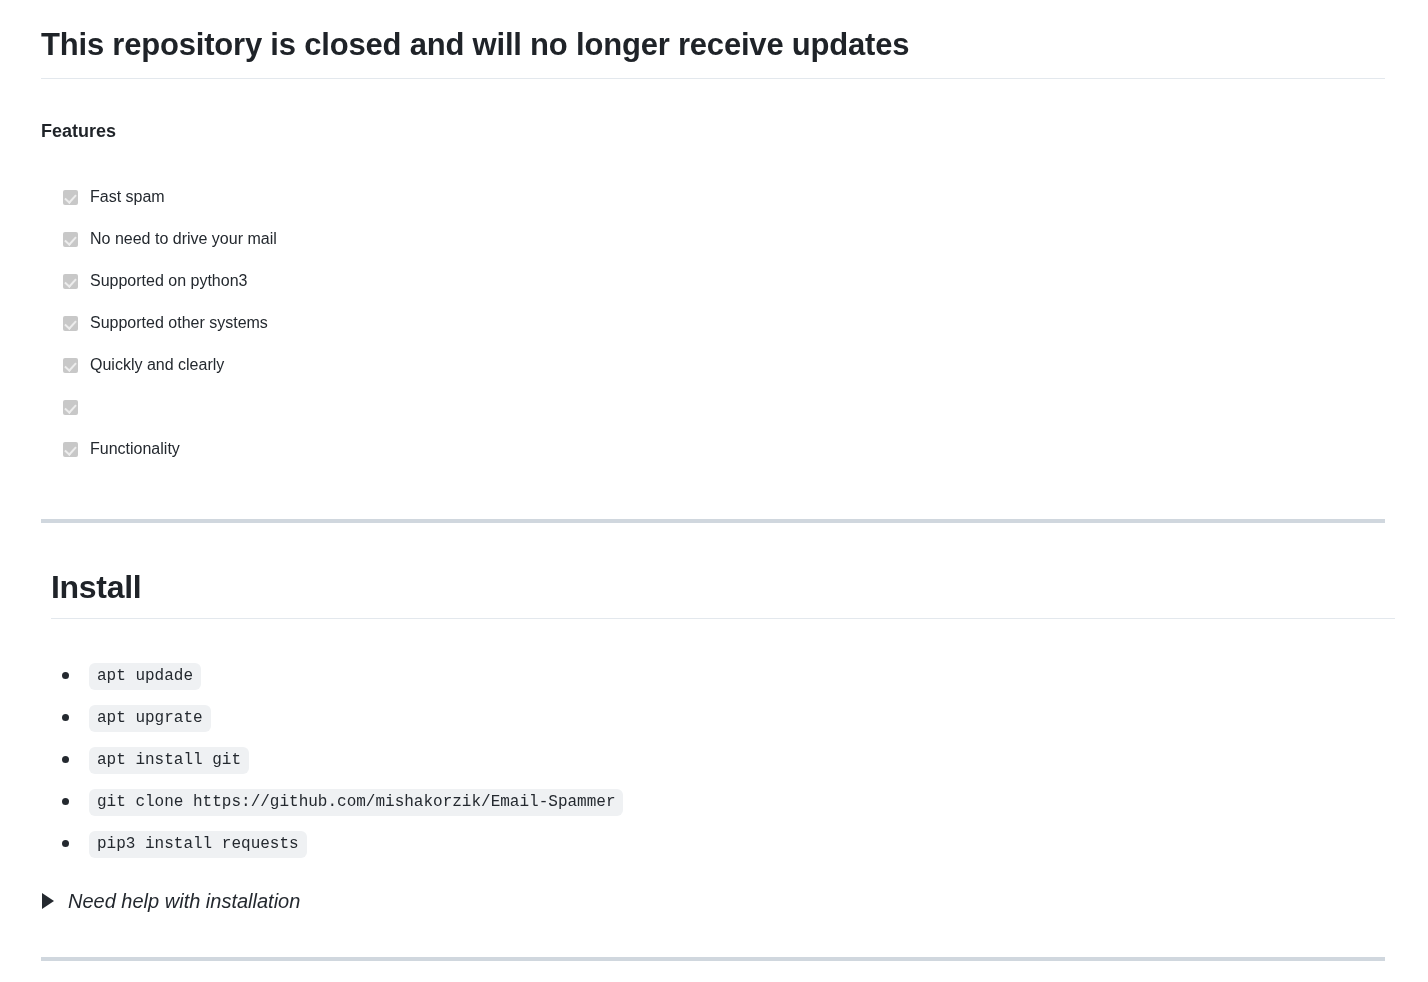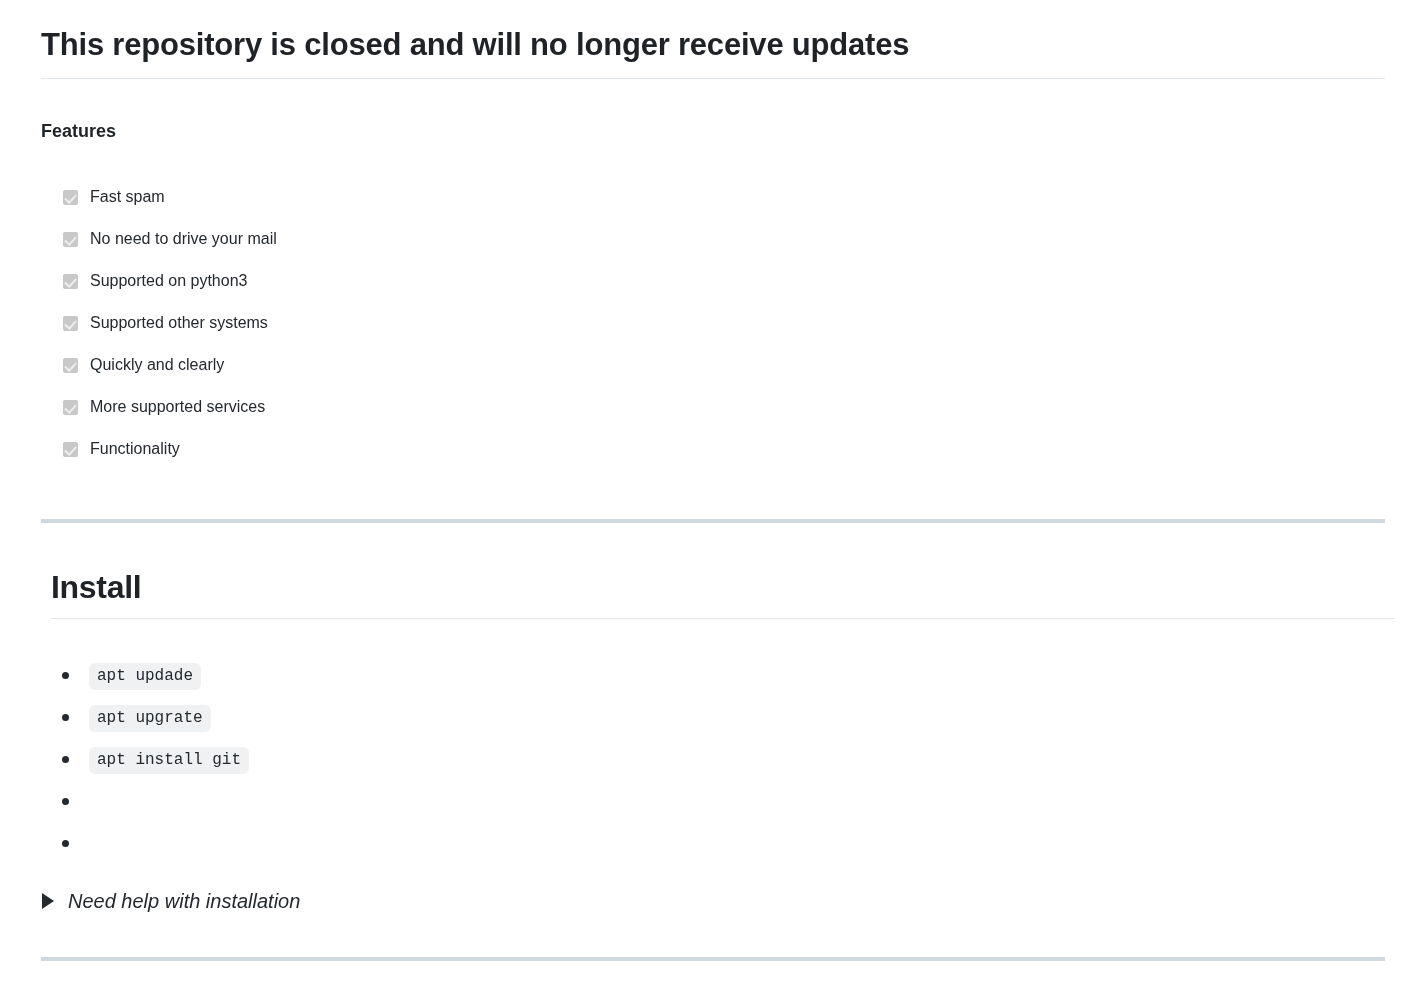--- a/index.html
+++ b/index.html
@@ -214,21 +214,20 @@
       <span class="task-label">Supported other systems</span>
     </li>
 
     <li class="task-item">
       <span class="task-checkbox"></span>
       <span class="task-label">Quickly and clearly</span>
     </li>
 
     <li class="task-item">
       <span class="task-checkbox"></span>
-      <span class="task-label">More supported services</span>
     </li>
 
     <li class="task-item">
       <span class="task-checkbox"></span>
       <span class="task-label">Functionality</span>
     </li>
 
   </ul>
 
   <hr class="thick-rule sep-top">
@@ -250,24 +249,26 @@
     </li>
 
     <li class="cmd-item">
       <span class="cmd-bullet"></span>
       <code class="cmd">apt install git</code>
     </li>
 
 
     <li class="cmd-item">
       <span class="cmd-bullet"></span>
-    </li>
-
-    <li class="cmd-item">
-      <span class="cmd-bullet"></span>
+      <code class="cmd">git clone https://github.com/mishakorzik/Email-Spammer</code>
+    </li>
+
+    <li class="cmd-item">
+      <span class="cmd-bullet"></span>
+      <code class="cmd">pip3 install requests</code>
     </li>
 
   </ul>
 
   <div class="details-row">
     <span class="details-marker"></span>
     <span class="details-summary-text">Need help with installation</span>
   </div>
 
   <hr class="thick-rule sep-bottom">

